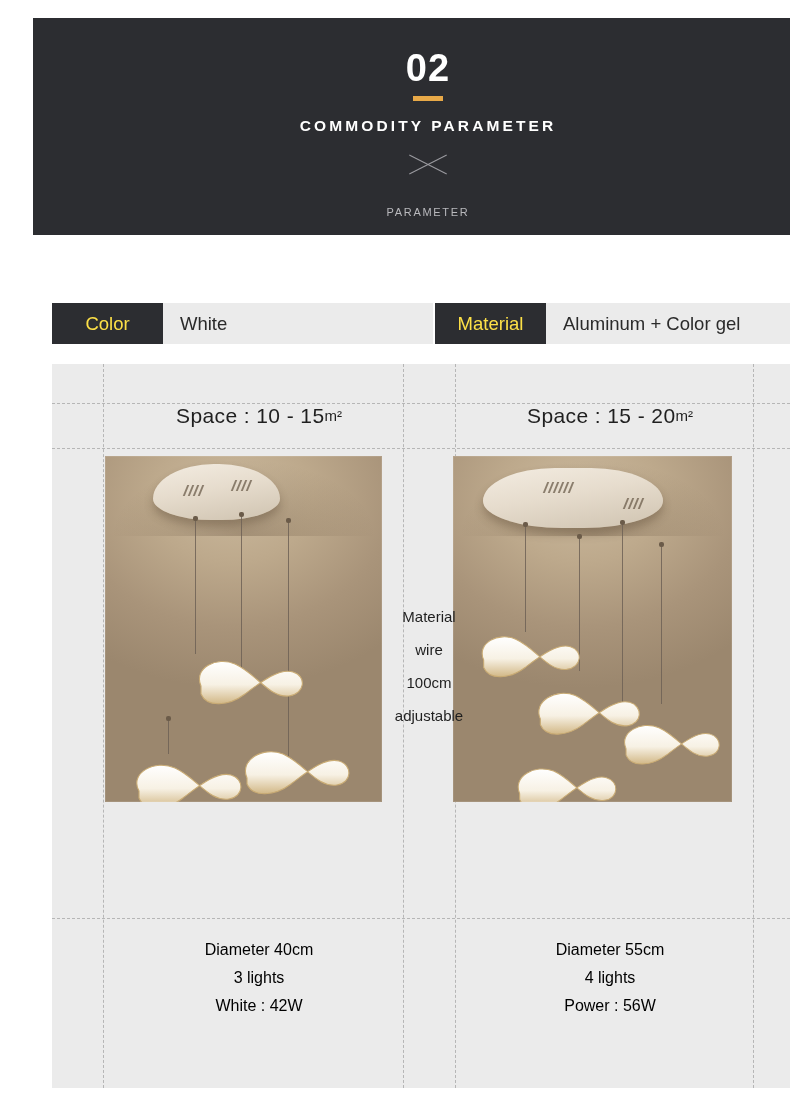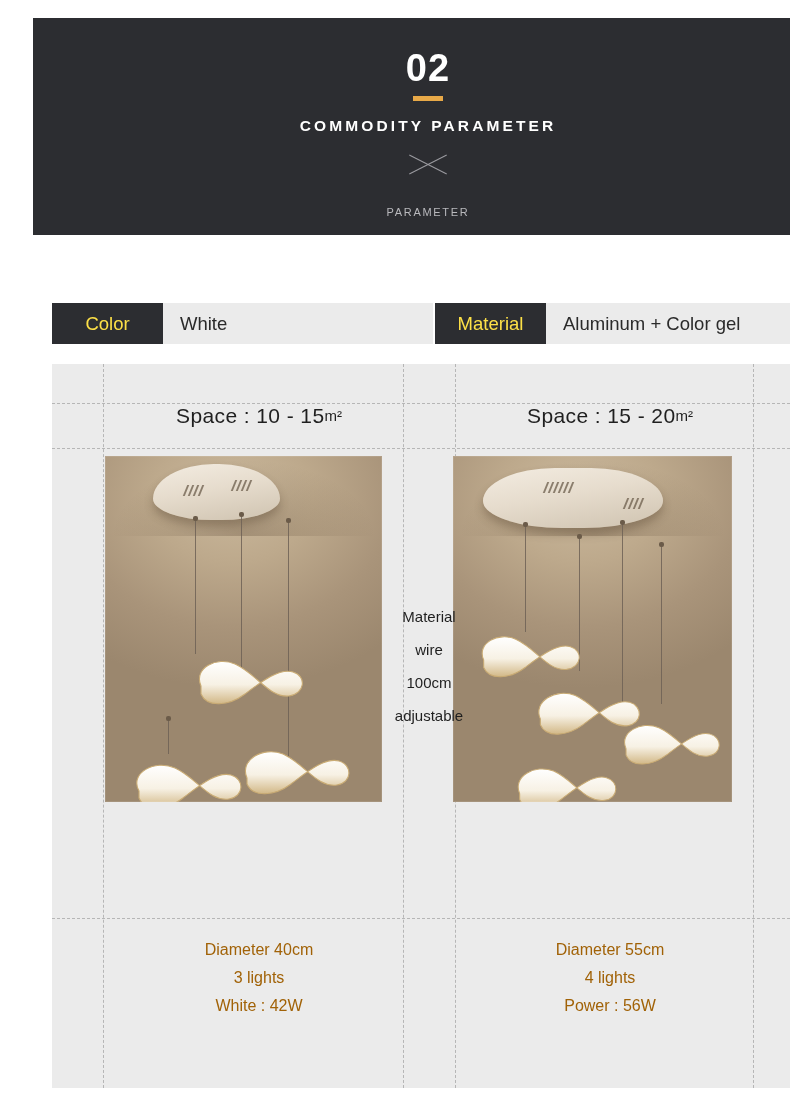--- a/index.html
+++ b/index.html
@@ -95,21 +95,21 @@
 
   .photo {
     position:absolute; top:92px; left:21px;
     width:277px; height:346px; overflow:hidden;
     background:#a08f77;
   }
   .photo.wide { left:18px; width:279px; }
 
   .caption {
     position:absolute; left:0; width:350px; text-align:center;
-    font-size:16px; color:#a16207; line-height:28px;
+    font-size:16px; color:#000000; line-height:28px;
   }
   .caption.c1 { top:572px; }
   .caption.c2 { top:600px; }
   .caption.c3 { top:628px; }
 
   
   .hanging-note {
     position:absolute; left:331px; top:236px; width:92px;
     text-align:center; font-size:15px; color:#1f1f1f;
     line-height:33px; z-index:6;

